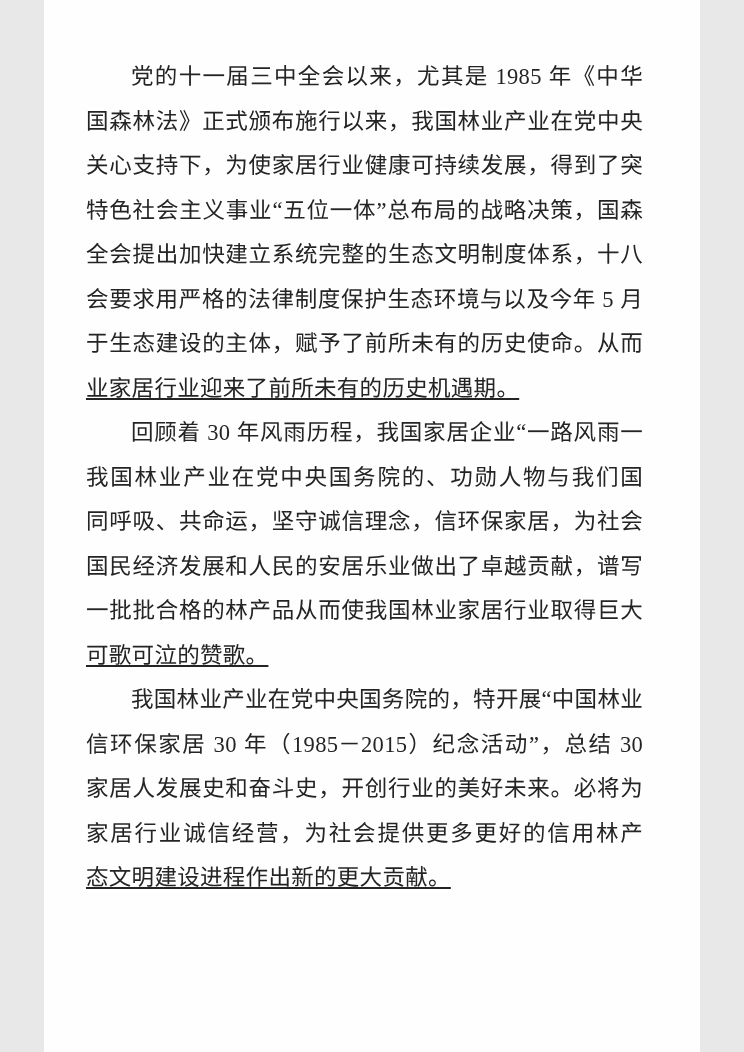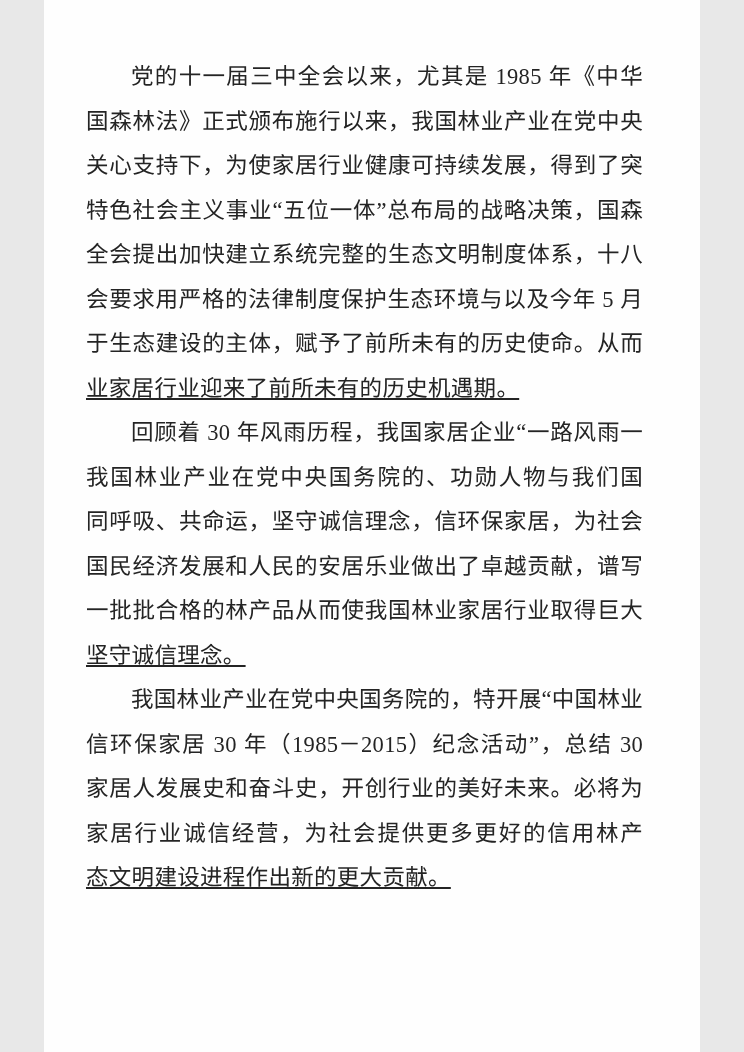--- a/index.html
+++ b/index.html
@@ -58,21 +58,21 @@
         <div class="line">会要求用严格的法律制度保护生态环境与以及今年 5 月党中央、</div>
         <div class="line">于生态建设的主体，赋予了前所未有的历史使命。从而使我国林</div>
         <div class="line last">业家居行业迎来了前所未有的历史机遇期。</div>
       </div>
       <div class="paragraph">
         <div class="line first">回顾着 30 年风雨历程，我国家居企业“一路风雨一路歌”，</div>
         <div class="line">我国林业产业在党中央国务院的、功勋人物与我们国家、我们民族</div>
         <div class="line">同呼吸、共命运，坚守诚信理念，信环保家居，为社会提供了</div>
         <div class="line">国民经济发展和人民的安居乐业做出了卓越贡献，谱写了一曲曲</div>
         <div class="line">一批批合格的林产品从而使我国林业家居行业取得巨大发展，为</div>
-        <div class="line last">坚守诚信理念。</div>
+        <div class="line last">可歌可泣的赞歌。</div>
       </div>
       <div class="paragraph">
         <div class="line first">我国林业产业在党中央国务院的，特开展“中国林业产业• 诚</div>
         <div class="line">信环保家居 30 年（1985－2015）纪念活动”，总结 30 年来中国</div>
         <div class="line">家居人发展史和奋斗史，开创行业的美好未来。必将为推动我国</div>
         <div class="line">家居行业诚信经营，为社会提供更多更好的信用林产品，促进生</div>
         <div class="line last">态文明建设进程作出新的更大贡献。</div>
       </div>
     </div>
 </div>

